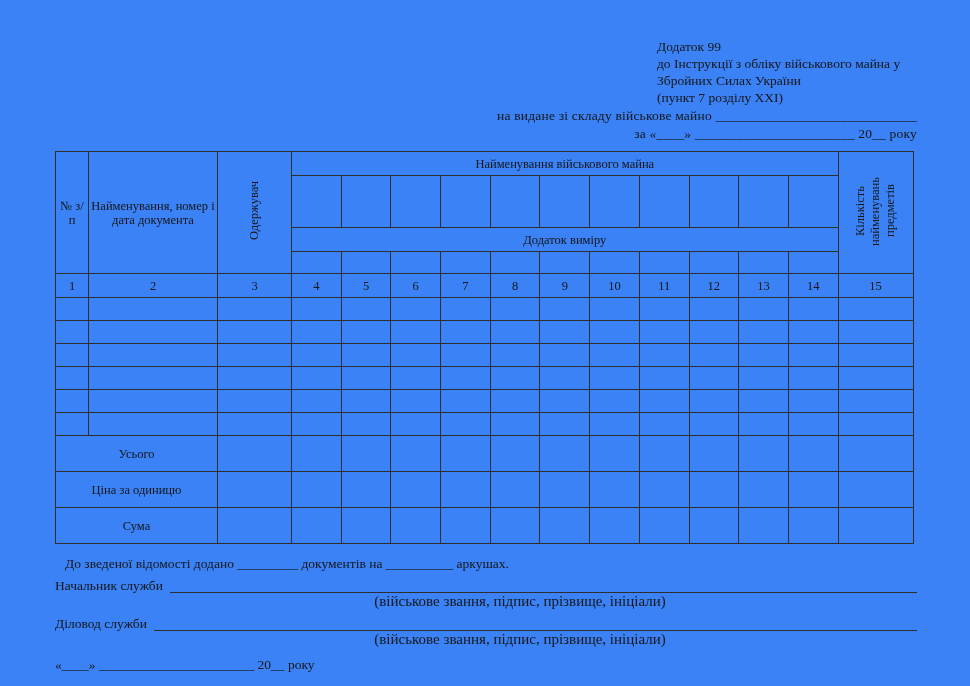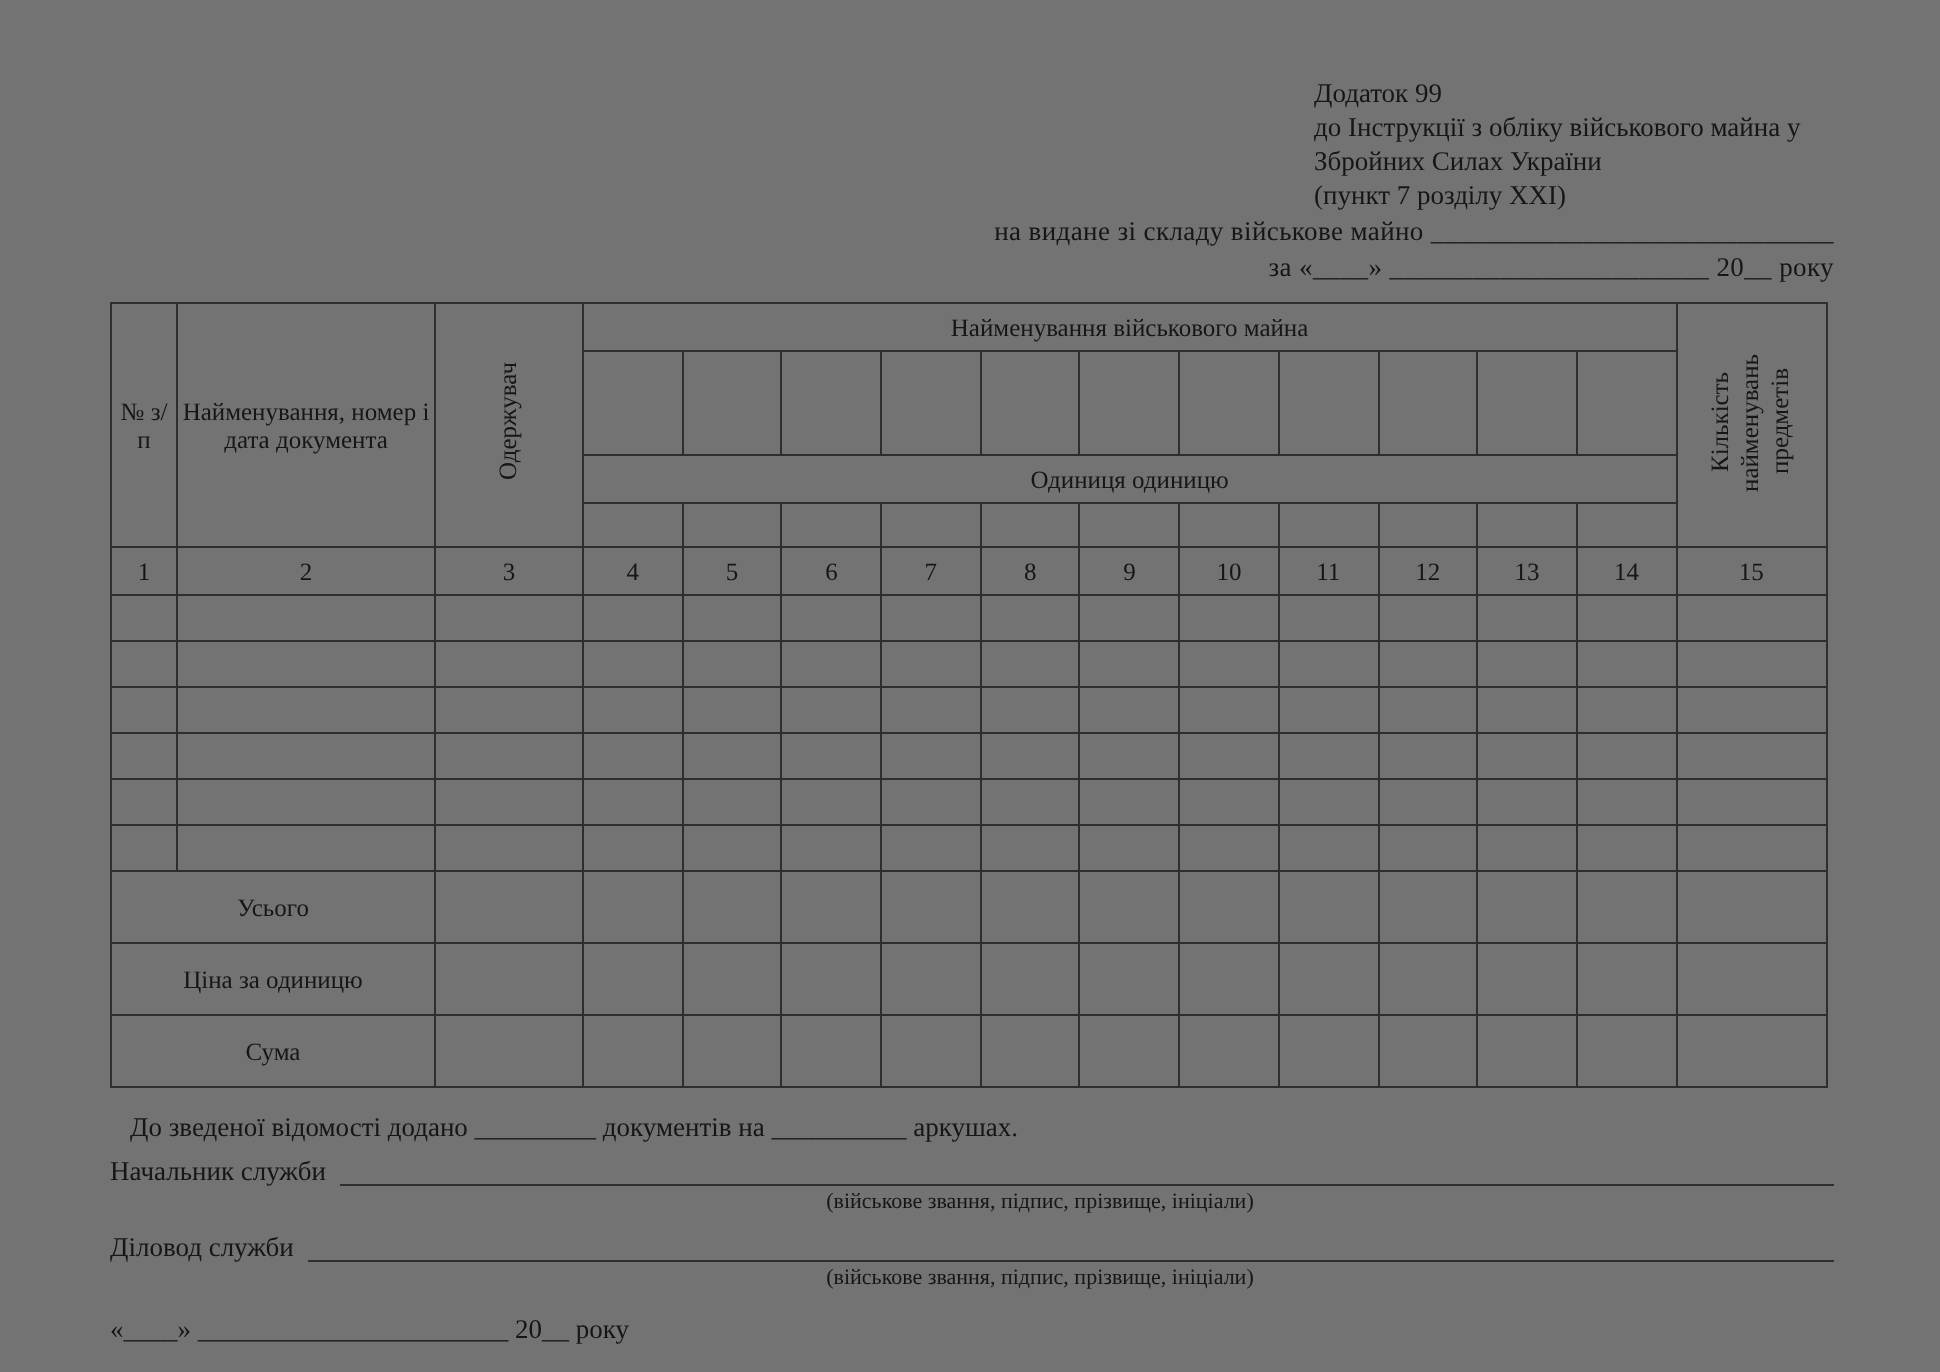--- a/index.html
+++ b/index.html
@@ -5,21 +5,21 @@
   * { box-sizing: border-box; margin: 0; padding: 0; }
   html, body { background: #ffffff; }
   body {
     width: 970px; height: 686px;
     font-family: "Liberation Serif", "DejaVu Serif", serif;
     color: #161616;
   }
   .page {
     position: relative;
     width: 970px; height: 686px;
-    background: #737373;
+    background: #3b82f6;
     padding: 38px 53px 0 55px;
   }
   .appendix {
     margin-left: 602px;
     font-size: 13.5px;
     line-height: 17px;
   }
   .form-title {
     margin-top: 7px;
     text-align: center;
@@ -82,21 +82,21 @@
   .sig-row .sig-label { white-space: nowrap; padding-right: 7px; }
   .sig-row .sig-line {
     flex: 1;
     border-bottom: 1px solid #2e2e2e;
     height: 15px;
   }
   .sig-caption {
     margin-left: 300px;
     width: 330px;
     text-align: center;
-    font-size: 11px;
+    font-size: 15px;
     line-height: 13px;
     margin-top: 1px;
   }
   .clerk-row { margin-top: 7px; }
   .date-line {
     margin-top: 10px;
     font-size: 13.5px;
     line-height: 17px;
   }
 </style>
@@ -148,21 +148,21 @@
           <td></td>
           <td></td>
           <td></td>
           <td></td>
           <td></td>
           <td></td>
           <td></td>
           <td></td>
       </tr>
       <tr class="r-unit">
-        <td colspan="11">Одиниця одиницю</td>
+        <td colspan="11">Додаток виміру</td>
       </tr>
       <tr class="r-blank2">
         <td></td>
           <td></td>
           <td></td>
           <td></td>
           <td></td>
           <td></td>
           <td></td>
           <td></td>

